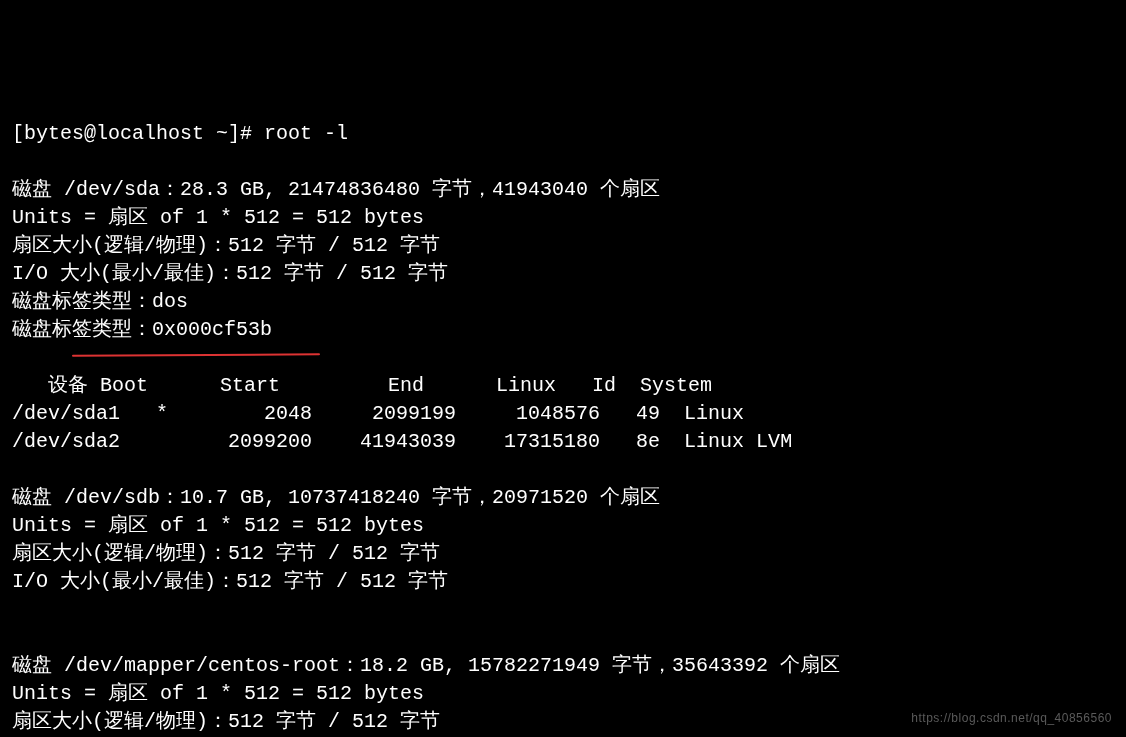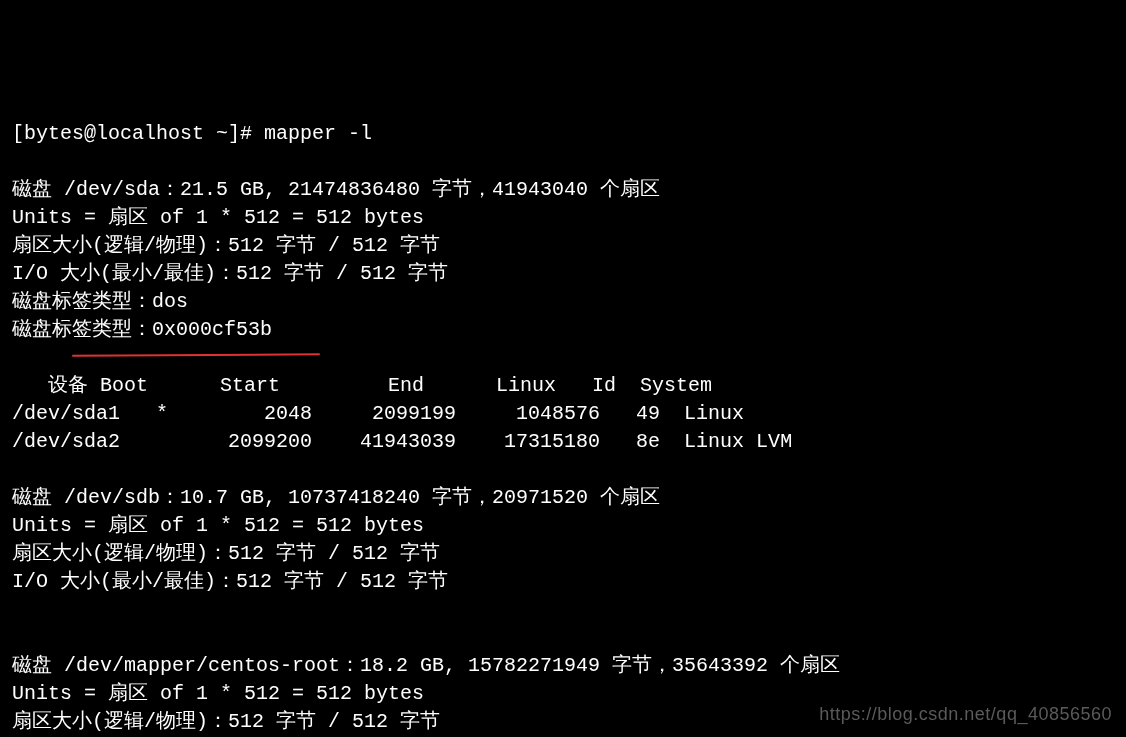--- a/index.html
+++ b/index.html
@@ -27,33 +27,33 @@
       position: absolute;
       height: 2px;
       background: #d33;
       border-radius: 1px;
     }
     .watermark {
       position: absolute;
       bottom: 10px;
       right: 14px;
       color: #5a5a5a;
-      font-size: 18px;
+      font-size: 12px;
       font-family: Arial, sans-serif;
       letter-spacing: 0.5px;
     }
   </style>
 </head>
 <body>
 
 
 
-<div class="terminal"><span>[bytes@localhost ~]# </span><span>mapper -l</span>
+<div class="terminal"><span>[bytes@localhost ~]# </span><span>root -l</span>
 
-<span>磁盘 /dev/sda：21.5 GB, 21474836480 字节，41943040 个扇区</span>
+<span>磁盘 /dev/sda：28.3 GB, 21474836480 字节，41943040 个扇区</span>
 <span>Units = 扇区 of 1 * 512 = 512 bytes</span>
 <span>扇区大小(逻辑/物理)：512 字节 / 512 字节</span>
 <span>I/O 大小(最小/最佳)：512 字节 / 512 字节</span>
 <span>磁盘标签类型：dos</span>
 <span>磁盘标签类型：0x000cf53b</span>
 
 <span>   设备 Boot      Start         End      Linux   Id  System</span>
 <span>/dev/sda1   *        2048     2099199     1048576   49  Linux</span>
 <span>/dev/sda2         2099200    41943039    17315180   8e  Linux LVM</span>
 

